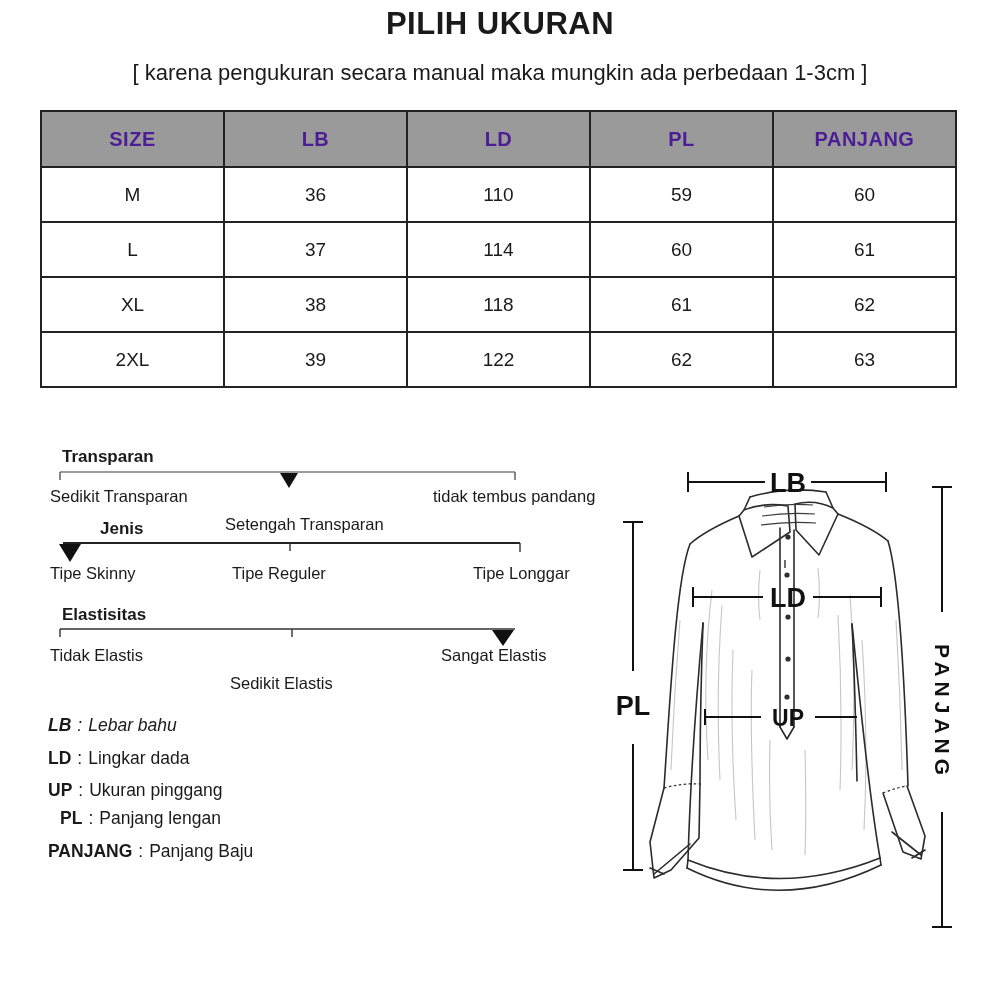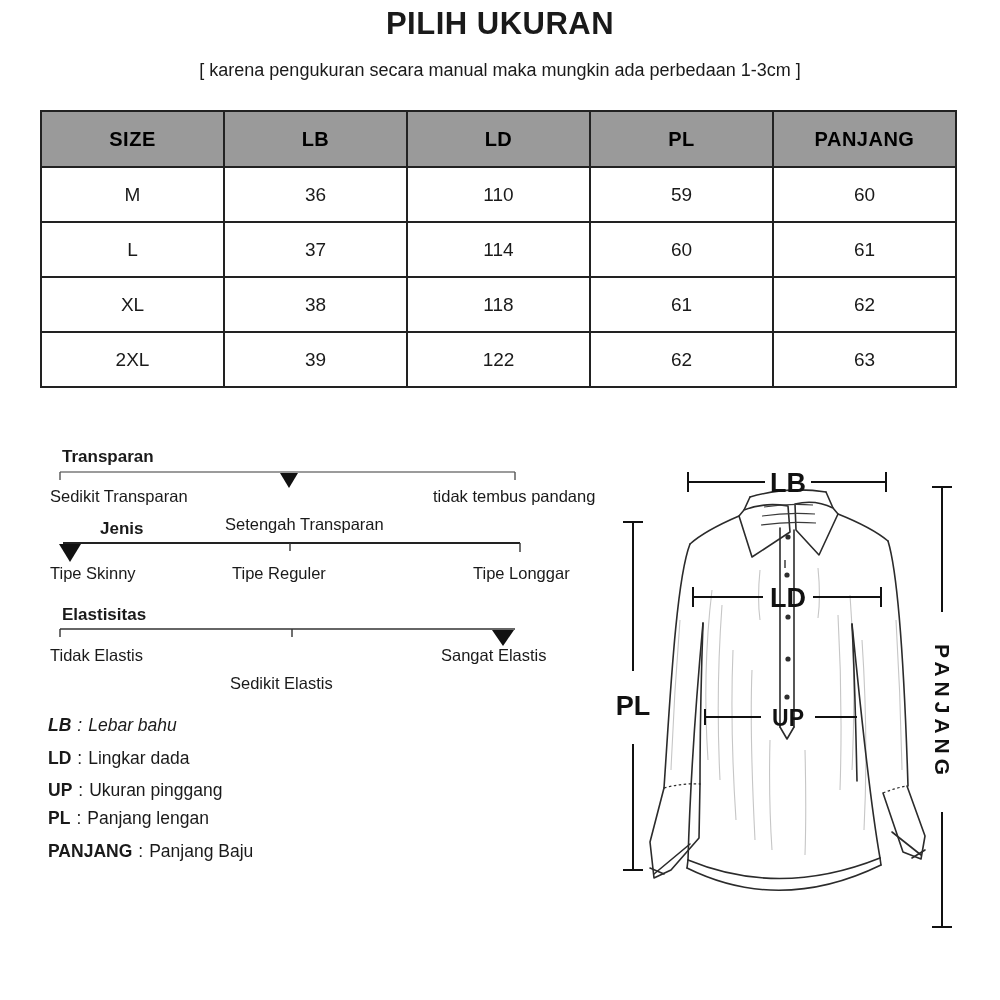--- a/index.html
+++ b/index.html
@@ -1,22 +1,22 @@
 <!DOCTYPE html>
 <html><head>
 <meta charset="utf-8">
 <style>
   html,body{margin:0;padding:0;background:#fff;}
   .canvas{position:relative;width:1000px;height:1000px;background:#ffffff;overflow:hidden;
           font-family:"Liberation Sans",sans-serif;color:#1a1a1a;}
   .abs{position:absolute;}
   .page-title{left:0;top:6px;width:1000px;text-align:center;font-size:31px;font-weight:bold;letter-spacing:.5px;}
-  .page-subtitle{left:0;top:60px;width:1000px;text-align:center;font-size:18px;}
+  .page-subtitle{left:0;top:60px;width:1000px;text-align:center;font-size:22px;}
   table.size-table{left:40px;top:110px;width:917px;border-collapse:collapse;table-layout:fixed;text-align:center;}
-  table.size-table th{background:#9a9a9a;color:#000000;font-size:20px;font-weight:bold;height:52px;
+  table.size-table th{background:#9a9a9a;color:#4c1d95;font-size:20px;font-weight:bold;height:52px;
       border:2px solid #222;letter-spacing:.5px;}
   table.size-table td{font-size:19px;height:51px;border:2px solid #222;background:#fff;}
   .scale-heading{font-size:17px;font-weight:bold;text-align:center;}
   .scale-label{font-size:16.5px;white-space:nowrap;}
   .legend-row{font-size:17.5px;white-space:nowrap;}
   .legend-row .abbr{font-weight:bold;}
   .legend-row .sep{margin:0 6px;}
   svg text{font-family:"Liberation Sans",sans-serif;font-weight:bold;fill:#111;}
 </style>
 </head>
@@ -100,21 +100,21 @@
     <path d="M 5,7 V 15 M 237,7 V 15" stroke="#333" stroke-width="1.4" fill="none"></path>
     <polygon points="437,8 459,8 448,24" fill="#111"></polygon>
   </svg>
   <span class="abs scale-label" style="left:50px;top:646px;">Tidak Elastis</span>
   <span class="abs scale-label" style="left:230px;top:646px;margin-top:28px;">Sedikit Elastis</span>
   <span class="abs scale-label" style="left:441px;top:646px;">Sangat Elastis</span>
 
   <div class="abs legend-row" style="left:48px;top:715px;font-style:italic;"><span class="abbr">LB</span><span class="sep">:</span><span>Lebar bahu</span></div>
   <div class="abs legend-row" style="left:48px;top:748px;"><span class="abbr">LD</span><span class="sep">:</span><span>Lingkar dada</span></div>
   <div class="abs legend-row" style="left:48px;top:780px;"><span class="abbr">UP</span><span class="sep">:</span><span>Ukuran pinggang</span></div>
-  <div class="abs legend-row" style="left:48px;top:808px;"><span class="abbr">PL</span><span class="sep">:</span><span>Panjang lengan</span></div>
+  <div class="abs legend-row" style="left:60px;top:808px;"><span class="abbr">PL</span><span class="sep">:</span><span>Panjang lengan</span></div>
   <div class="abs legend-row" style="left:48px;top:841px;"><span class="abbr">PANJANG</span><span class="sep">:</span><span>Panjang Baju</span></div>
 
   <svg class="abs" style="left:600px;top:440px;" width="400" height="520" viewBox="0 0 400 520">
 
     <g stroke="#c6c6c6" stroke-width="1.1" fill="none">
       <path d="M 112,150 C 106,200 104,260 108,320"></path>
       <path d="M 122,165 C 118,220 117,280 120,340"></path>
       <path d="M 133,210 C 131,260 132,320 136,380"></path>
       <path d="M 152,230 C 150,280 152,340 155,400"></path>
       <path d="M 250,155 C 254,210 255,270 252,330"></path>

